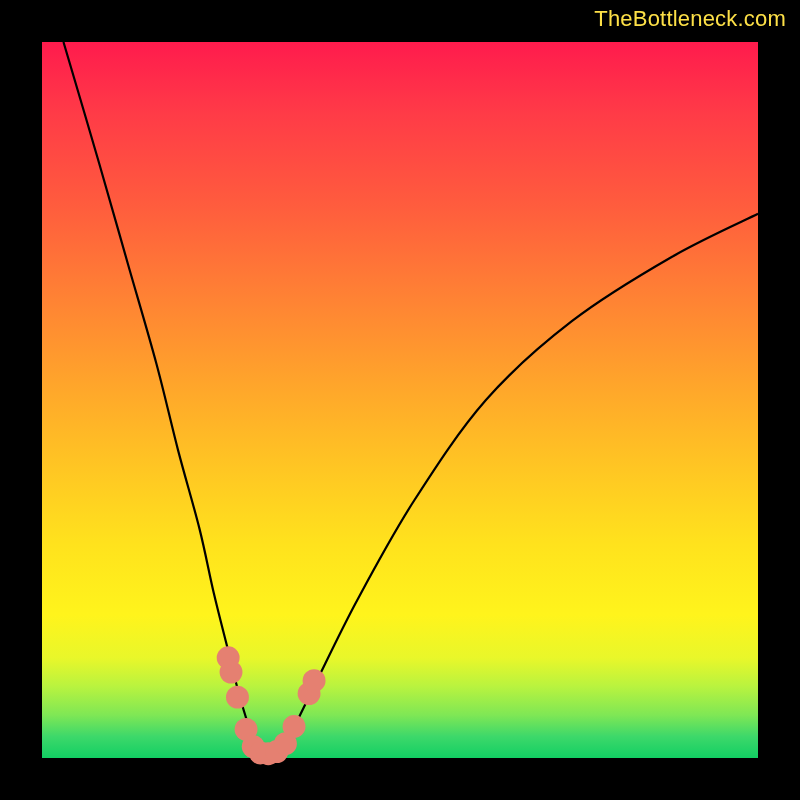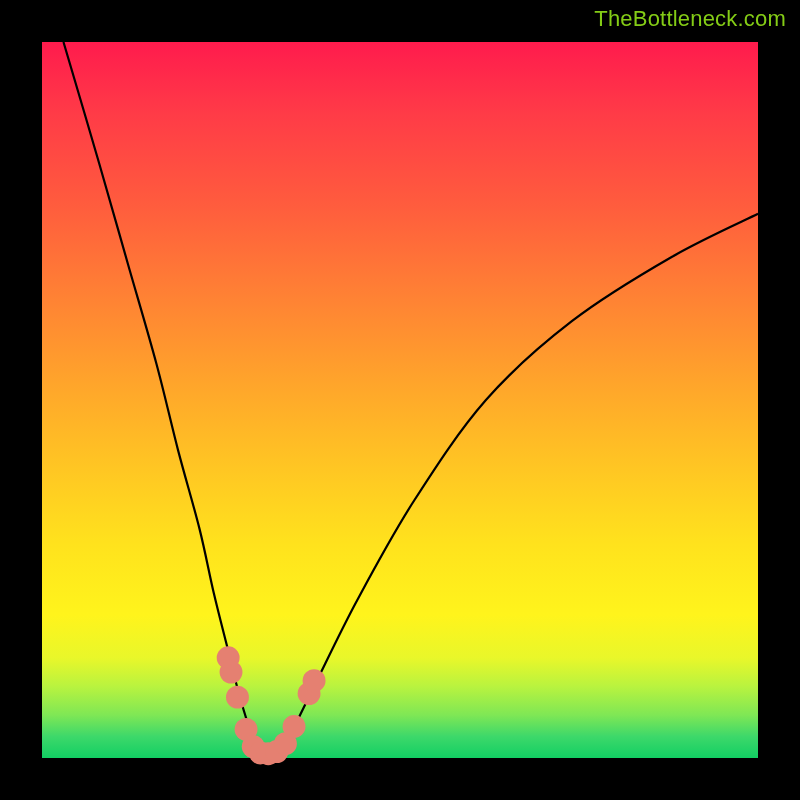--- a/index.html
+++ b/index.html
@@ -39,21 +39,21 @@
       #b9f33f 90%,
       #7fe755 94%,
       #3dd86a 97%,
       #12cf63 100%
     );
   }
   .watermark {
     position: absolute;
     top: 6px;
     right: 14px;
-    color: #84cc16;
+    color: #fde047;
     font-size: 22px;
     font-weight: 500;
     letter-spacing: 0.2px;
   }
   svg.curve {
     position: absolute;
     left: 42px;
     top: 42px;
     width: 716px;
     height: 716px;

